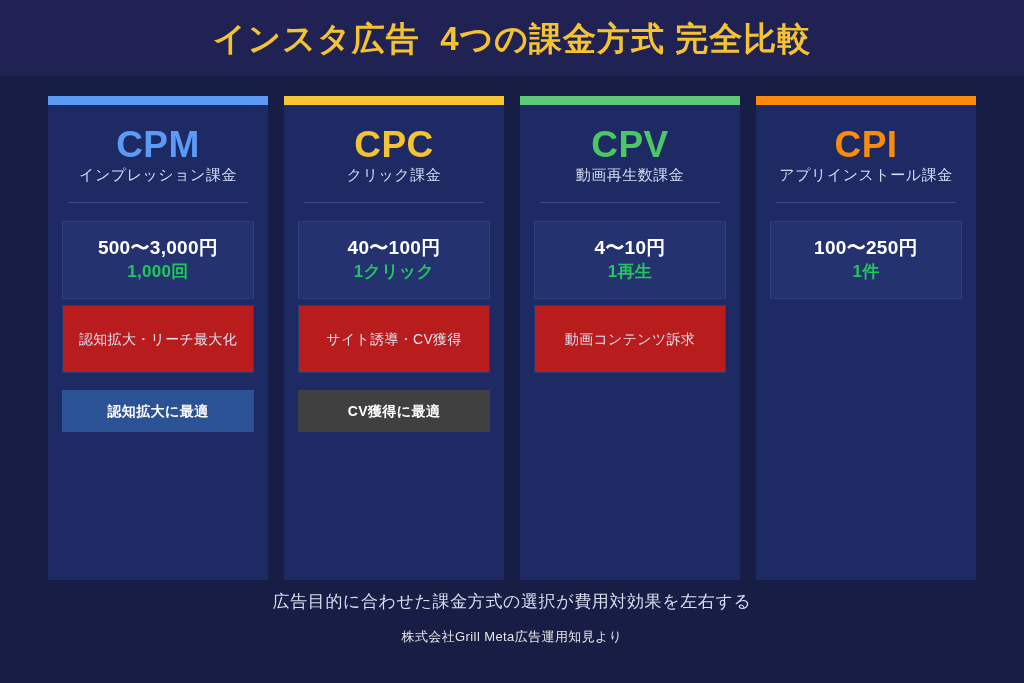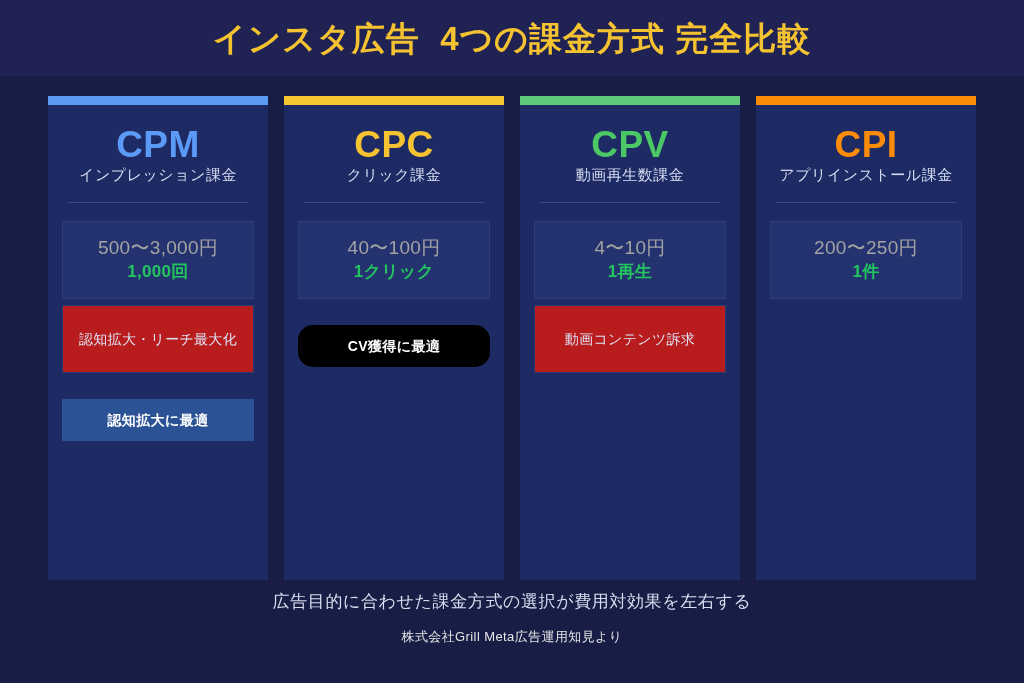--- a/index.html
+++ b/index.html
@@ -105,23 +105,23 @@
     background: #243370;
     border: 1px solid #2d3d7d;
     box-sizing: border-box;
     display: flex;
     flex-direction: column;
     align-items: center;
     justify-content: center;
     gap: 4px;
   }
   .price-main {
-    color: #a3a3a3;
+    color: #ffffff;
     font-size: 19px;
-    font-weight: normal;
+    font-weight: bold;
     line-height: 1.1;
     letter-spacing: 0.3px;
   }
   .price-unit {
     color: #22c55e;
     font-size: 17px;
     font-weight: bold;
     line-height: 1.1;
     letter-spacing: 0.3px;
   }
@@ -139,21 +139,21 @@
   }
   .desc-text {
     color: #dce2f5;
     font-size: 14px;
     line-height: 1.3;
     text-align: center;
     letter-spacing: 0.3px;
   }
 
   .badge {
-    margin-top: 26px;
+    margin-top: 17px;
     height: 42px;
     display: flex;
     align-items: center;
     justify-content: center;
   }
   .badge-text {
     color: #ffffff;
     font-size: 14px;
     font-weight: bold;
     letter-spacing: 0.4px;
@@ -216,21 +216,24 @@
 
     <div class="card" style="background: rgb(30, 42, 99);">
       <div class="card-accent" style="background: rgb(248, 198, 48);"></div>
       <div class="card-code" style="color: rgb(245, 195, 49);">CPC</div>
       <div class="card-name">クリック課金</div>
       <div class="card-divider"></div>
       <div class="price-box">
         <div class="price-main">40〜100円</div>
         <div class="price-unit">1クリック</div>
       </div>
-      <div class="badge" style="background: #000000; border-radius: 15px;">
+      <div class="desc-box">
+        <div class="desc-text">サイト誘導・CV獲得</div>
+      </div>
+      <div class="badge" style="background: #404040;">
         <span class="badge-text">CV獲得に最適</span>
       </div>
     </div>
 
     <div class="card" style="background: rgb(30, 42, 99);">
       <div class="card-accent" style="background: rgb(92, 200, 120);"></div>
       <div class="card-code" style="color: rgb(76, 199, 102);">CPV</div>
       <div class="card-name">動画再生数課金</div>
       <div class="card-divider"></div>
       <div class="price-box">
@@ -242,21 +245,21 @@
       </div>
       <div class="badge-empty"></div>
     </div>
 
     <div class="card" style="background: rgb(30, 42, 99);">
       <div class="card-accent" style="background: rgb(250, 140, 10);"></div>
       <div class="card-code" style="color: rgb(250, 140, 10);">CPI</div>
       <div class="card-name">アプリインストール課金</div>
       <div class="card-divider"></div>
       <div class="price-box">
-        <div class="price-main">200〜250円</div>
+        <div class="price-main">100〜250円</div>
         <div class="price-unit">1件</div>
       </div>
       <div class="badge-empty"></div>
     </div>
 
   </div>
 
   <div class="footer">
     <div class="footer-main">広告目的に合わせた課金方式の選択が費用対効果を左右する</div>
     <div class="footer-sub">株式会社Grill  Meta広告運用知見より</div>

